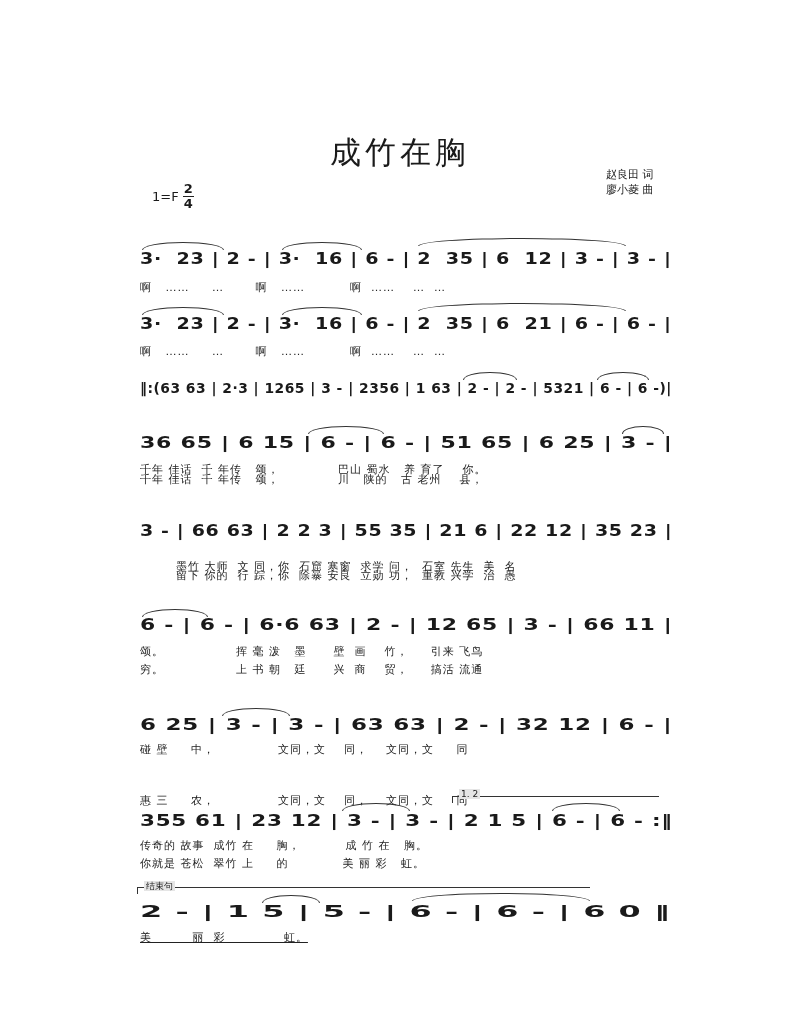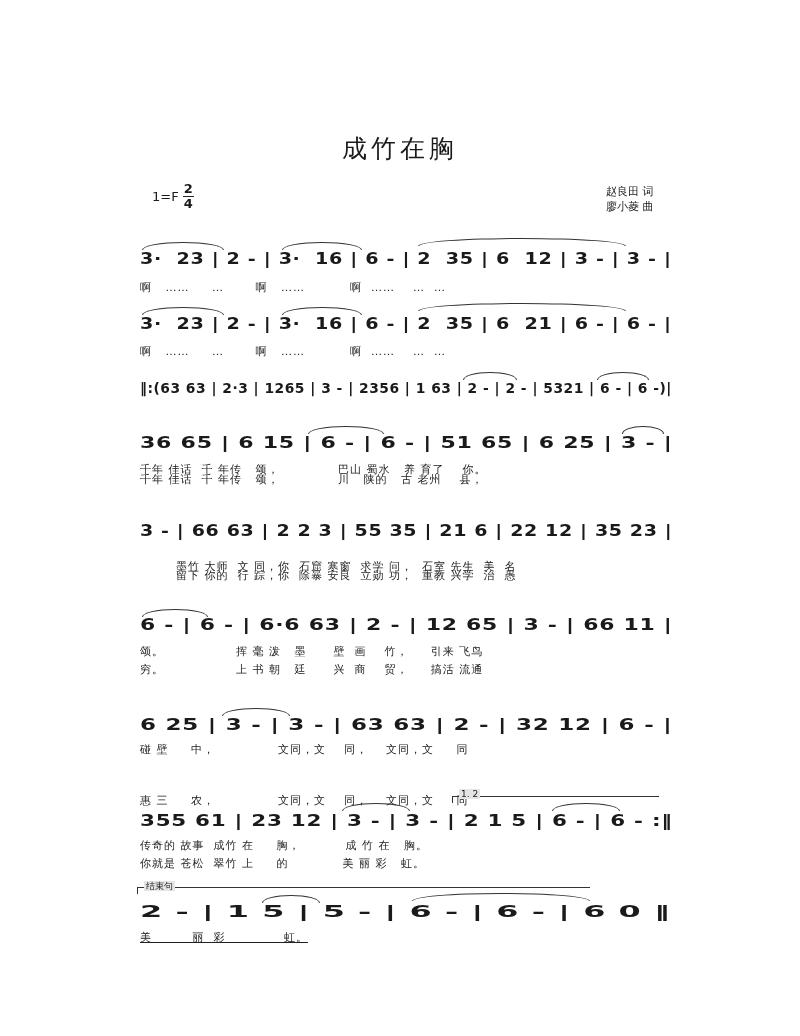--- a/index.html
+++ b/index.html
@@ -1,23 +1,23 @@
 <!DOCTYPE html>
 <html><head>
 <meta charset="utf-8">
 <style>
   html, body { margin:0; padding:0; background:#ffffff; }
   body { width:800px; height:1036px; position:relative; overflow:hidden;
          font-family:"DejaVu Sans", sans-serif; color:#1a1a1a; }
   .title { position:absolute; top:132px; left:0; width:800px; text-align:center;
-           font-size:25px; letter-spacing:4px; font-weight:500; }
+           font-size:31px; letter-spacing:4px; font-weight:500; }
   .key { position:absolute; top:182px; left:152px; font-size:13px; display:flex; align-items:center; }
   .frac { display:inline-flex; flex-direction:column; align-items:center; margin-left:4px; font-weight:bold; font-size:13px; line-height:14px; }
   .frac span:first-child { border-bottom:1.5px solid #222; padding:0 1px; }
-  .credits { position:absolute; top:184px; left:606px; font-size:11px; line-height:15px; }
+  .credits { position:absolute; top:167px; left:606px; font-size:11px; line-height:15px; }
   .row { position:absolute; left:140px; width:532px; height:40px; }
   .notes { position:absolute; top:0; left:0; font-weight:bold; font-size:15px; white-space:pre; letter-spacing:0.5px; }
   .lyr { position:absolute; left:140px; font-size:11px; white-space:pre; color:#222; letter-spacing:1px; }
   .slur { position:absolute; border:1px solid #333; border-bottom:none; border-radius:50% 50% 0 0 / 100% 100% 0 0; height:7px; }
   .volta { position:absolute; border-top:1px solid #333; border-left:1px solid #333; height:6px; font-size:9px; }
   .volta span { position:relative; top:-8px; left:6px; background:#e5e5e5; padding:0 2px; }
 </style>
 </head>
 <body>
 

